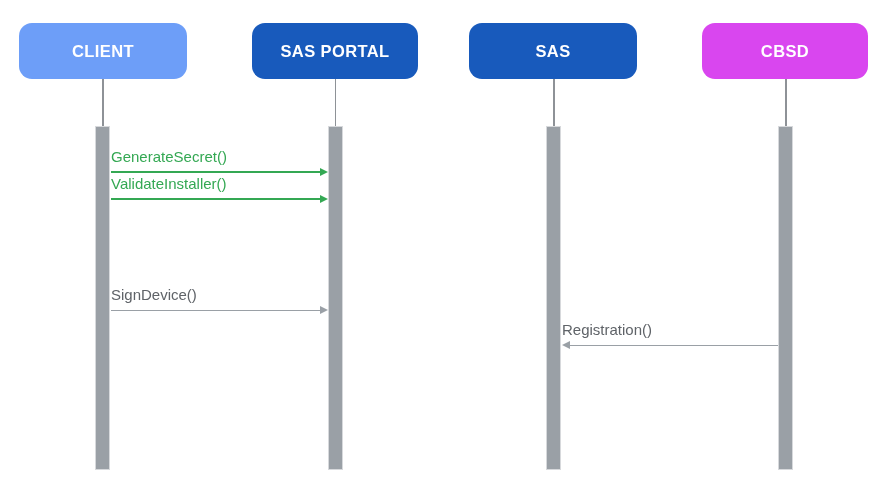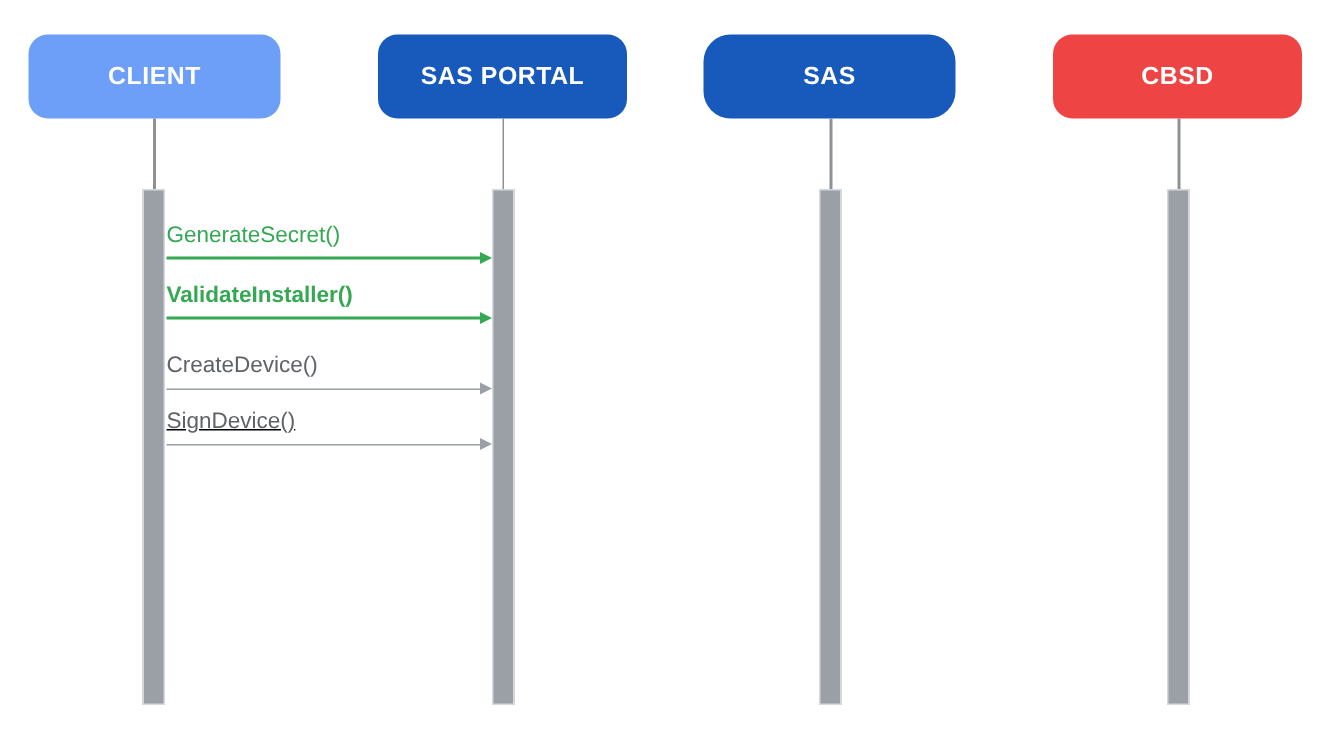--- a/index.html
+++ b/index.html
@@ -25,21 +25,21 @@
     justify-content: center;
   }
   .actor-box .actor-label {
     color: #ffffff;
     font-size: 16.5px;
     font-weight: bold;
     letter-spacing: 0.4px;
   }
   .box-client     { left: 19px;  width: 168px; }
   .box-sas-portal { left: 252px; width: 166px; }
-  .box-sas        { left: 469px; width: 168px; border-radius: 18px; }
+  .box-sas        { left: 469px; width: 168px; }
   .box-cbsd       { left: 702px; width: 166px; }
 
   
   .lifeline-connector {
     position: absolute;
     top: 79px;
     height: 47px;
     width: 1.5px;
     background: #8e9297;
   }
@@ -59,23 +59,23 @@
   .bar-client     { left: 95px; }
   .bar-sas-portal { left: 328px; }
   .bar-sas        { left: 546px; }
   .bar-cbsd       { left: 778px; }
 
   
   .msg { position: absolute; }
   .msg-left-col  { left: 111px; width: 217px; }
   .msg-right-col { left: 562px; width: 216px; }
   .msg-1 { top: 148px; }
-  .msg-2 { top: 188px; font-weight: bold; }
+  .msg-2 { top: 175px; }
   .msg-3 { top: 235px; }
-  .msg-4 { top: 272px; text-decoration: underline; }
+  .msg-4 { top: 286px; }
   .msg-5 { top: 321px; }
   .msg-6 { top: 364px; }
 
   .msg .msg-label {
     display: block;
     font-size: 15px;
     line-height: 18px;
     margin-bottom: 2px;
   }
   .msg .arrow { position: relative; height: 8px; }
@@ -108,21 +108,21 @@
 
   <div class="actor-box box-sas-portal" style="background-color: rgb(24, 90, 188);">
     <span class="actor-label">SAS PORTAL</span>
   </div>
   <div class="actor-box box-client" style="background-color: rgb(109, 158, 248);">
     <span class="actor-label">CLIENT</span>
   </div>
   <div class="actor-box box-sas" style="background-color: rgb(24, 90, 188);">
     <span class="actor-label">SAS</span>
   </div>
-  <div class="actor-box box-cbsd" style="background-color: #ef4444;">
+  <div class="actor-box box-cbsd" style="background-color: #d946ef;">
     <span class="actor-label">CBSD</span>
   </div>
 
   <div class="lifeline-connector conn-client"></div>
   <div class="lifeline-connector conn-sas-portal"></div>
   <div class="lifeline-connector conn-sas"></div>
   <div class="lifeline-connector conn-cbsd"></div>
 
   <div class="activation-bar bar-client"></div>
   <div class="activation-bar bar-sas-portal"></div>
@@ -130,23 +130,23 @@
   <div class="activation-bar bar-cbsd"></div>
 
   <div class="msg msg-left-col msg-1 dir-right">
     <span class="msg-label" style="color: rgb(52, 168, 83);">GenerateSecret()</span>
     <div class="arrow" style="color: rgb(52, 168, 83);"></div>
   </div>
   <div class="msg msg-left-col msg-2 dir-right">
     <span class="msg-label" style="color: rgb(52, 168, 83);">ValidateInstaller()</span>
     <div class="arrow" style="color: rgb(52, 168, 83);"></div>
   </div>
-  <div class="msg msg-left-col msg-3 dir-right thin">
-    <span class="msg-label" style="color: rgb(95, 99, 104);">CreateDevice()</span>
-    <div class="arrow" style="color: rgb(154, 160, 166);"></div>
-  </div>
   <div class="msg msg-left-col msg-4 dir-right thin">
     <span class="msg-label" style="color: rgb(95, 99, 104);">SignDevice()</span>
     <div class="arrow" style="color: rgb(154, 160, 166);"></div>
   </div>
 
+  <div class="msg msg-right-col msg-5 dir-left thin">
+    <span class="msg-label" style="color: rgb(95, 99, 104);">Registration()</span>
+    <div class="arrow" style="color: rgb(154, 160, 166);"></div>
+  </div>
 
 </div>
 
 </body></html>

